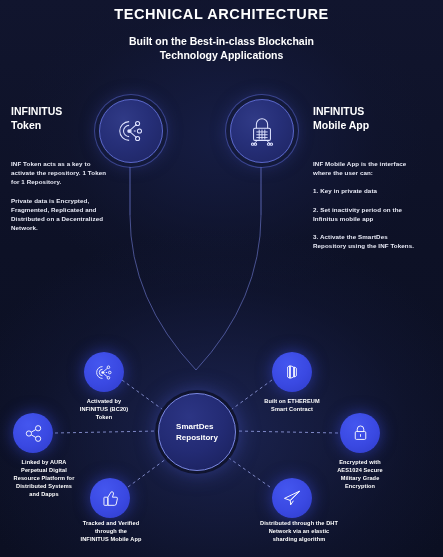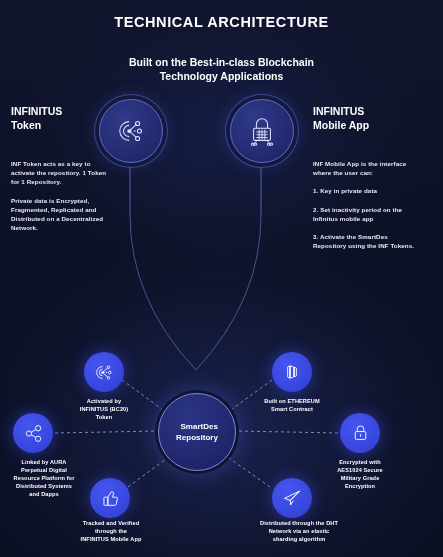--- a/index.html
+++ b/index.html
@@ -38,27 +38,27 @@
     left: 0;
     width: 443px;
     text-align: center;
     padding-top: 6px;
   }
   .title {
     font-size: 14.5px;
     font-weight: bold;
     letter-spacing: 0.6px;
     color: #ffffff;
-    margin: 8px;
+    margin: 0;
   }
   .subtitle {
     font-size: 10.5px;
     font-weight: bold;
     line-height: 14px;
-    margin: 25px auto 0;
+    margin: 12px auto 0;
     width: 230px;
     color: #ffffff;
   }
 
   
   .col {
     position: absolute;
     width: 104px;
   }
   .col-left { left: 11px; top: 105px; }
@@ -102,21 +102,21 @@
     top: 393px;
     width: 76px;
     height: 76px;
     border-radius: 50%;
     background: radial-gradient(circle at 40% 30%, #2c3584 0%, #232b74 50%, #191f58 100%);
     border: 1.3px solid #7a87e0;
     box-shadow: 0 0 0 3px rgba(13,17,38,0.85), 0 0 22px rgba(80,96,220,0.55);
     display: flex;
     align-items: center;
     justify-content: center;
-    text-align: right;
+    text-align: left;
   }
   .hub-label {
     font-size: 8px;
     font-weight: bold;
     line-height: 11px;
     color: #ffffff;
     white-space: pre-line;
   }
 
   

